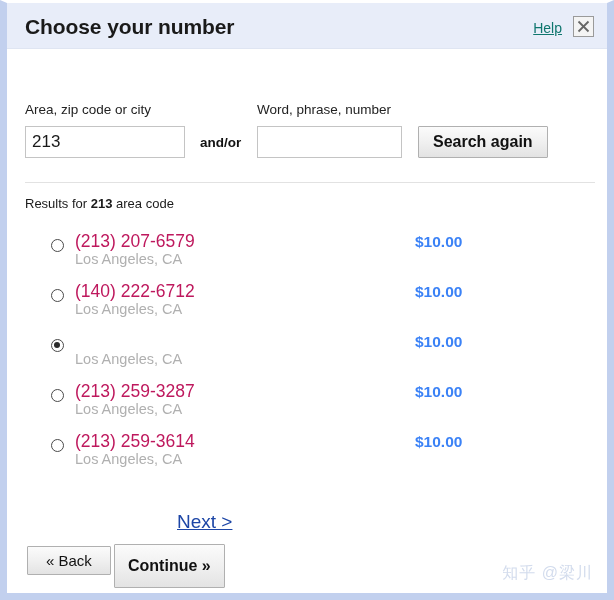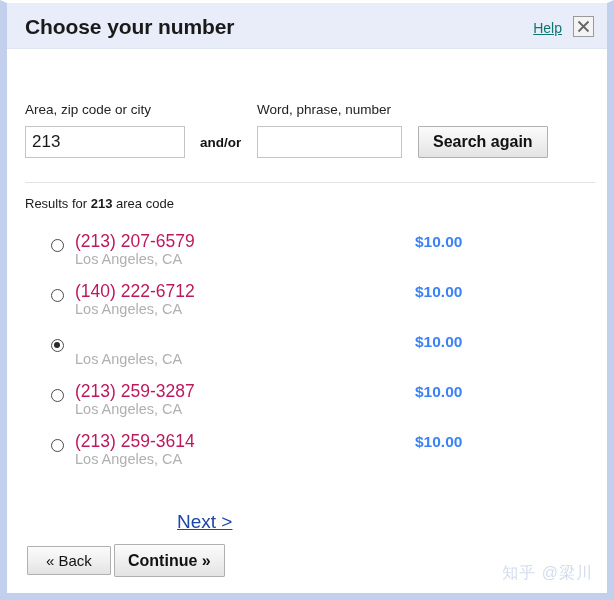--- a/index.html
+++ b/index.html
@@ -216,21 +216,21 @@
     left: 20px;
     top: 543px;
     height: 29px;
     padding: 0 18px;
     font-size: 15px;
   }
   .btn-continue {
     position: absolute;
     left: 107px;
     top: 541px;
-    height: 33px;
+    height: 44px;
     padding: 0 13px;
     font-size: 16px;
     font-weight: bold;
   }
 
   .watermark {
     position: absolute;
     right: 14px;
     top: 560px;
     font-size: 16px;

